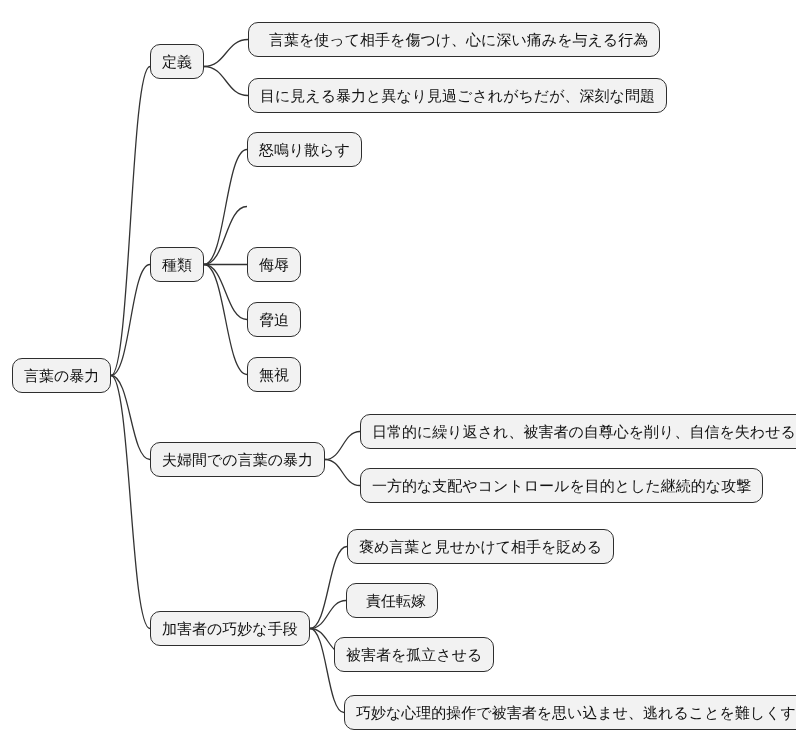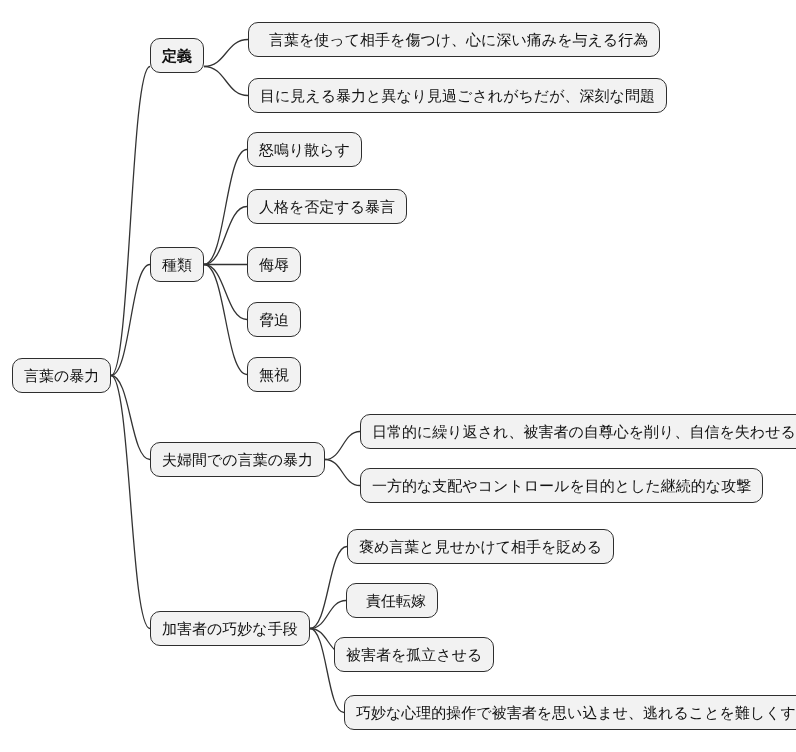--- a/index.html
+++ b/index.html
@@ -57,26 +57,25 @@
       <path d="M 325 459.5 C 342.5 459.5 342.5 431.5 360 431.5"></path>
       <path d="M 325 459.5 C 342.5 459.5 342.5 485.5 360 485.5"></path>
       <path d="M 111 375.5 C 130.5 375.5 130.5 628.5 150 628.5"></path>
       <path d="M 310 628.5 C 328.5 628.5 328.5 546.5 347 546.5"></path>
       <path d="M 310 628.5 C 328 628.5 328 600.5 346 600.5"></path>
       <path d="M 310 628.5 C 328 628.5 328 654.5 346 654.5"></path>
       <path d="M 310 628.5 C 327 628.5 327 712.5 344 712.5"></path>
     </svg>
 
 <div class="node" style="left: 12px; top: 358px;"><span>言葉の暴力</span></div>
-    <div class="node" style="left: 150px; top: 38px; font-weight: bold;"><span>定義</span></div>
+    <div class="node" style="left: 150px; top: 44px;"><span>定義</span></div>
     <div class="node" style="left: 248px; top: 22px; padding-left: 20px;"><span>言葉を使って相手を傷つけ、心に深い痛みを与える行為</span></div>
     <div class="node" style="left: 248px; top: 78px;"><span>目に見える暴力と異なり見過ごされがちだが、深刻な問題</span></div>
     <div class="node" style="left: 150px; top: 247px;"><span>種類</span></div>
     <div class="node" style="left: 247px; top: 132px;"><span>怒鳴り散らす</span></div>
-    <div class="node" style="left: 247px; top: 189px;"><span>人格を否定する暴言</span></div>
     <div class="node" style="left: 247px; top: 247px;"><span>侮辱</span></div>
     <div class="node" style="left: 247px; top: 302px;"><span>脅迫</span></div>
     <div class="node" style="left: 247px; top: 357px;"><span>無視</span></div>
     <div class="node" style="left: 150px; top: 442px;"><span>夫婦間での言葉の暴力</span></div>
     <div class="node" style="left: 360px; top: 414px;"><span>日常的に繰り返され、被害者の自尊心を削り、自信を失わせる</span></div>
     <div class="node" style="left: 360px; top: 468px;"><span>一方的な支配やコントロールを目的とした継続的な攻撃</span></div>
     <div class="node" style="left: 150px; top: 611px;"><span>加害者の巧妙な手段</span></div>
     <div class="node" style="left: 347px; top: 529px;"><span>褒め言葉と見せかけて相手を貶める</span></div>
     <div class="node" style="left: 346px; top: 583px; padding-left: 19px;"><span>責任転嫁</span></div>
     <div class="node" style="left: 334px; top: 637px;"><span>被害者を孤立させる</span></div>

